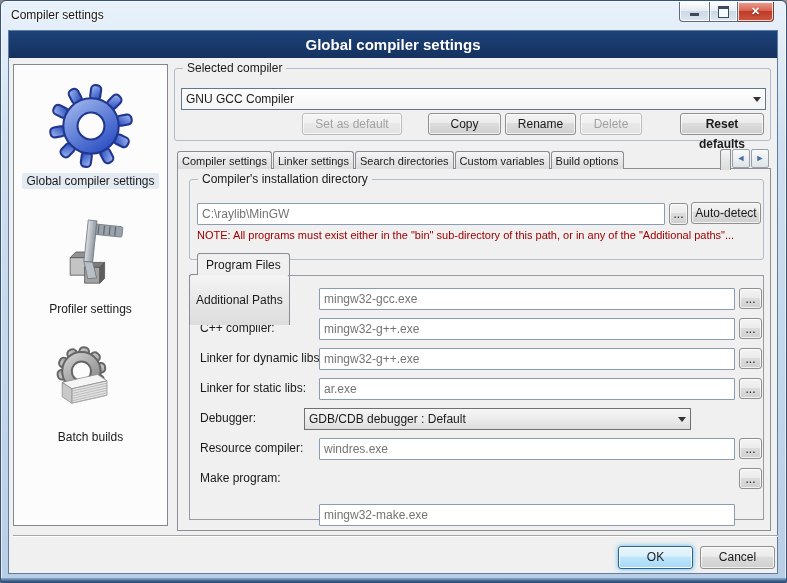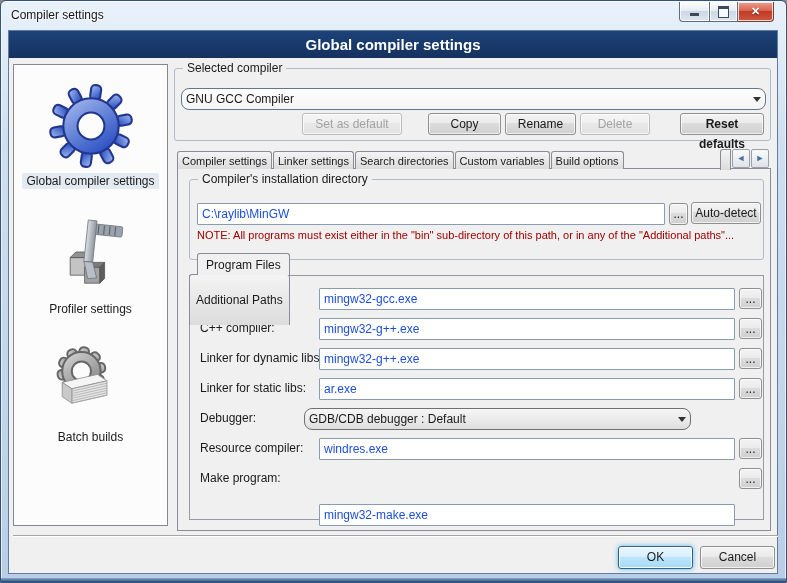--- a/index.html
+++ b/index.html
@@ -44,33 +44,33 @@
   .btn{position:absolute;height:22px;border:1px solid #8e8f8f;border-radius:3px;box-sizing:border-box;
        background:linear-gradient(#f3f3f3,#ebebeb 45%,#dddddd 46%,#cfcfcf);
        font-size:12px;color:#1a1a1a;text-align:center;line-height:20px;cursor:default;
        box-shadow:inset 0 0 0 1px rgba(255,255,255,.7);}
   .btn.disabled{color:#a2a2a2;border-color:#bcbcbc;
        background:linear-gradient(#f5f5f5,#f0f0f0 45%,#e8e8e8 46%,#e2e2e2);}
   .btn.ok{border-color:#2c628b;
        background:linear-gradient(#eaf6fd,#d9f0fc 45%,#bee6fd 46%,#a7d9f3);
        box-shadow:0 0 5px rgba(61,177,242,.85),inset 0 0 0 1px rgba(255,255,255,.85);}
   .cb0{left:127px;width:100px;top:44px;}.cb1{left:253px;width:73px;top:44px;}
-  .cb2{left:330px;width:71px;top:44px;}.cb3{left:405px;width:70px;top:44px;}
+  .cb2{left:330px;width:71px;top:44px;}.cb3{left:405px;width:62px;top:44px;}
   .cb4{left:505px;width:84px;top:44px;font-weight:bold;}
   
-  .combo{position:absolute;height:22px;border:1px solid #707070;border-radius:8px;box-sizing:border-box;
+  .combo{position:absolute;height:22px;border:1px solid #707070;border-radius:0;box-sizing:border-box;
          background:linear-gradient(#f6f6f6,#e9e9e9 60%,#dedede);display:flex;align-items:center;
          padding:0 4px;cursor:default;}
   .combo-top{left:6px;top:19px;width:585px;border-color:#62778f;
          background:linear-gradient(#ffffff,#f4f4f4);}
   .combo-text{flex:1;font-size:12px;white-space:nowrap;overflow:hidden;}
   .combo-arrow{width:0;height:0;border-left:4px solid transparent;border-right:4px solid transparent;
          border-top:5px solid #333;margin-left:4px;}
   .tf{position:absolute;height:22px;border:1px solid #8a9cb2;background:#fff;box-sizing:border-box;
-      font-family:"Liberation Sans",sans-serif;font-size:12px;color:#1d4ed8;padding:1px 4px;border-radius:1px;}
+      font-family:"Liberation Sans",sans-serif;font-size:12px;color:#737373;padding:1px 4px;border-radius:1px;}
   
   .tabstrip{position:absolute;left:168px;top:114px;width:594px;height:24px;display:flex;
             align-items:flex-end;z-index:4;overflow:hidden;}
   .tab{border:1px solid #898c95;border-bottom:none;border-radius:3px 3px 0 0;margin-right:1px;
        padding:3px 4px 2px;font-size:11px;white-space:nowrap;cursor:default;
        background:linear-gradient(#f4f4f4,#dcdcdc);}
   .tab.active{padding:5px 6px 3px;background:#f0f0f0;position:relative;z-index:6;margin-bottom:-1px;}
   .tab-sliver{position:absolute;left:711px;top:118px;width:9px;height:20px;border:1px solid #898c95;
        border-bottom:none;border-radius:3px 0 0 0;background:linear-gradient(#f4f4f4,#dcdcdc);z-index:3;}
   .tab-arrows{position:absolute;left:722px;top:118px;display:flex;z-index:7;}

